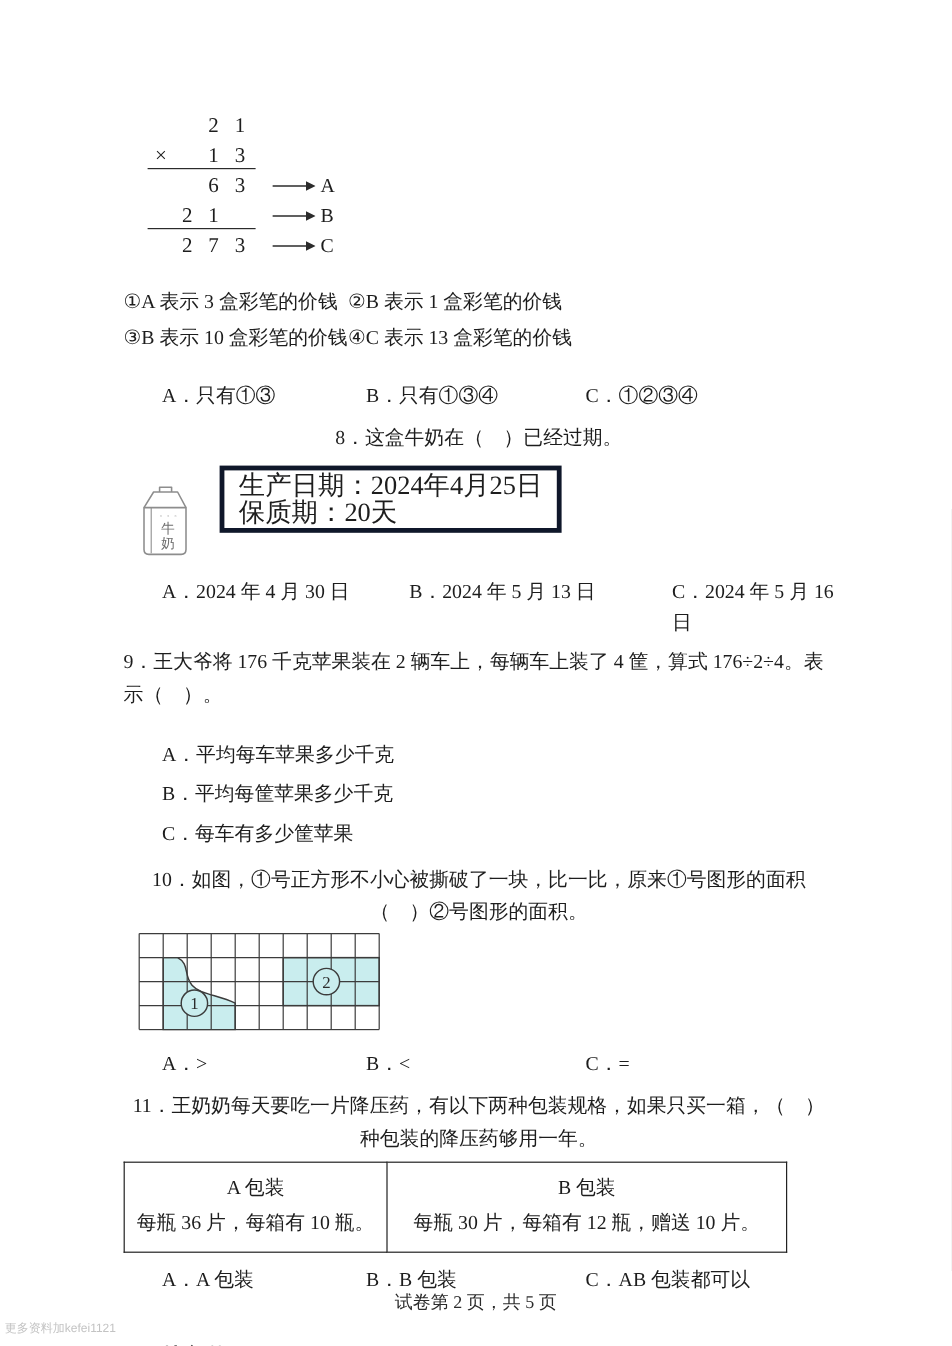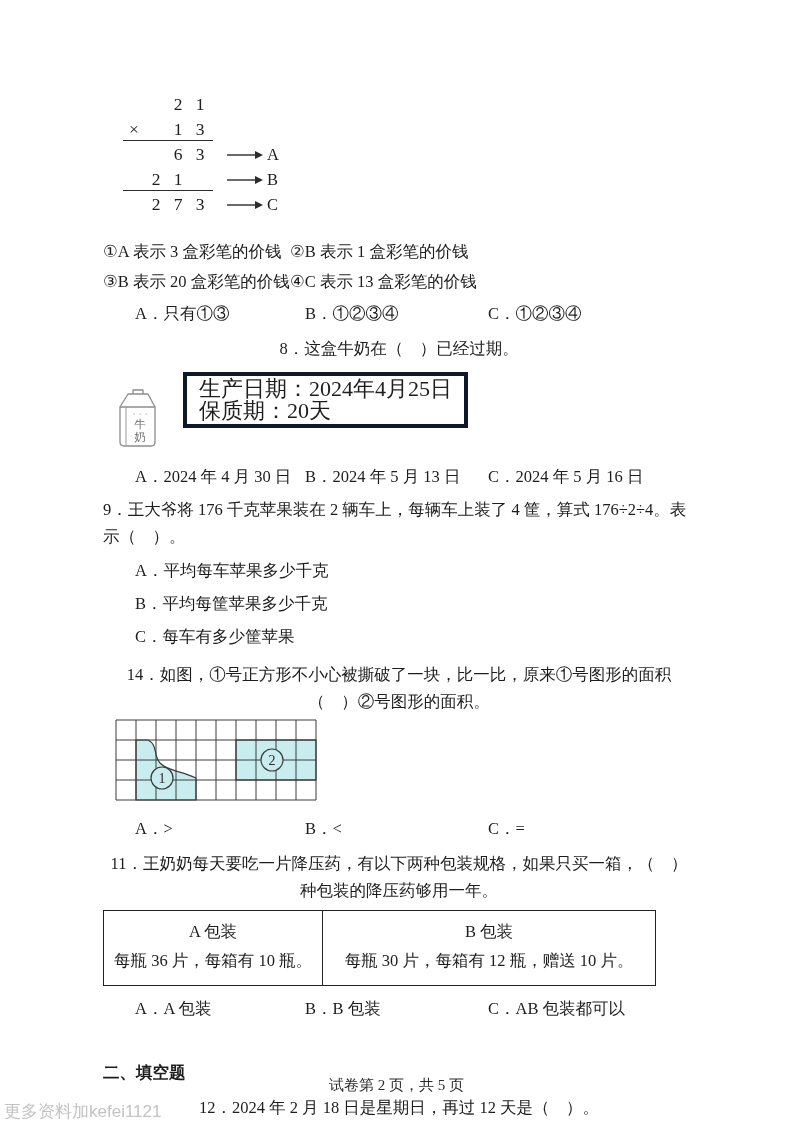--- a/index.html
+++ b/index.html
@@ -43,24 +43,24 @@
   .pack-table { border-collapse:collapse; margin-top:6px;border-radius:24px; }
   .pack-table td { border:1.6px solid #222; text-align:center; padding:6px 10px 10px 10px; vertical-align:middle; }
   .pack-td-a { width:163px; }
   .pack-td-b { width:312px; }
   .pack-title { display:block; line-height:30px; }
   .pack-desc { display:block; line-height:28px; white-space:nowrap; }
 
   .section-title { font-weight:bold; margin-top:36px; line-height:28px; font-family:"Liberation Sans","DejaVu Sans",sans-serif; font-size:16.5px; }
 
   .footer { position:absolute; left:0; width:100%; top:1076px; text-align:center; font-size:15px; color:#2b2b2b; }
-  .watermark { position:absolute; left:4px; top:1100px; font-size:17px; color:#c3c3c3; font-family:"Liberation Sans","DejaVu Sans",sans-serif; }
-
-  .mt8 { margin-top:8px;text-align:center; } .mt6 { margin-top:6px; }
-  .mt20 { margin-top:20px; } .mt10 { margin-top:10px; } .mt4 { margin-top:4px; }
+  .watermark { position:absolute; left:4px; top:1100px; font-size:10px; color:#c3c3c3; font-family:"Liberation Sans","DejaVu Sans",sans-serif; }
+
+  .mt8 { margin-top:8px;text-align:center; } .mt6 { margin-top:6px;gap:36px; }
+  .mt20 { margin-top:20px; } .mt10 { margin-top:10px; } .mt4 { margin-top:20px; }
 </style>
 </head>
 <body>
 
 <div id="paper">
   <div id="content">
 
     
     <div class="mult">
       <div class="mrow">
@@ -124,27 +124,27 @@
           <span class="arrow-letter">C</span>
         </span>
       </div>
     </div>
 
     <div class="two-col mt20">
       <span>①A 表示 3 盒彩笔的价钱</span>
       <span>②B 表示 1 盒彩笔的价钱</span>
     </div>
     <div class="two-col">
-      <span>③B 表示 20 盒彩笔的价钱</span>
+      <span>③B 表示 10 盒彩笔的价钱</span>
       <span>④C 表示 13 盒彩笔的价钱</span>
     </div>
 
     <div class="opts mt4">
       <span>A．只有①③</span>
-      <span>B．①②③④</span>
+      <span>B．只有①③④</span>
       <span>C．①②③④</span>
     </div>
 
     
     <p class="stem mt8">8．这盒牛奶在（　）已经过期。</p>
 
     <div class="milk-fig">
       <svg class="milk-carton" width="52" height="64" viewBox="0 0 52 64">
         <g fill="none" stroke="#8d8d8d" stroke-width="1.3" stroke-linejoin="round">
           <path d="M22,6 L22,2 L32,2 L32,6"></path>
@@ -174,21 +174,21 @@
 
     
     <p class="stem mt6">9．王大爷将 176 千克苹果装在 2 辆车上，每辆车上装了 4 筐，算式 176÷2÷4。表示（　）。</p>
     <div class="vopts mt4">
       <div>A．平均每车苹果多少千克</div>
       <div>B．平均每筐苹果多少千克</div>
       <div>C．每车有多少筐苹果</div>
     </div>
 
     
-    <p class="stem mt8">14．如图，①号正方形不小心被撕破了一块，比一比，原来①号图形的面积（　）②号图形的面积。</p>
+    <p class="stem mt8">10．如图，①号正方形不小心被撕破了一块，比一比，原来①号图形的面积（　）②号图形的面积。</p>
 
     <svg class="grid-fig" width="202" height="82" viewBox="-1 -1 202 82">
 
       <path d="M20,20 L32,20 C42,25 37,35 44,43 C51,51 66,51 80,58 L80,80 L20,80 Z" stroke="#3c3c3c" stroke-width="1.2" fill="#c9edee"></path>
 
       <rect x="120" y="20" width="80" height="40" stroke="#3c3c3c" stroke-width="1.2" fill="#c9edee"></rect>
 
       <g stroke="#3c3c3c" stroke-width="1">
         <line x1="0" y1="0" x2="200" y2="0"></line>
           <line x1="0" y1="20" x2="200" y2="20"></line>

